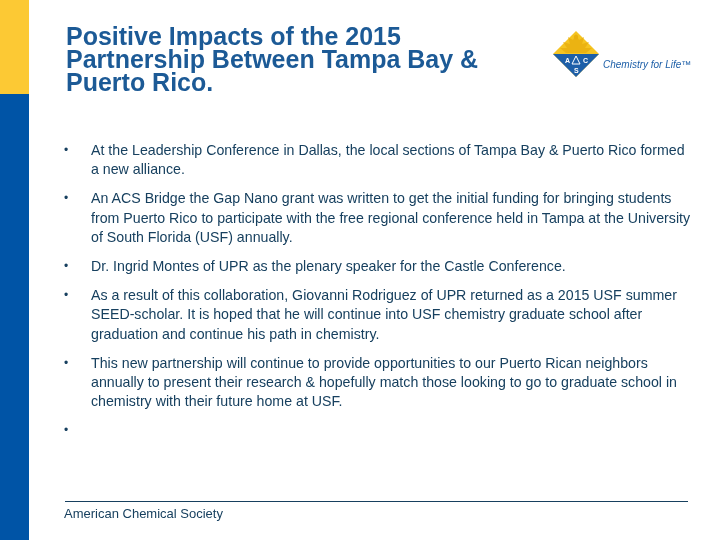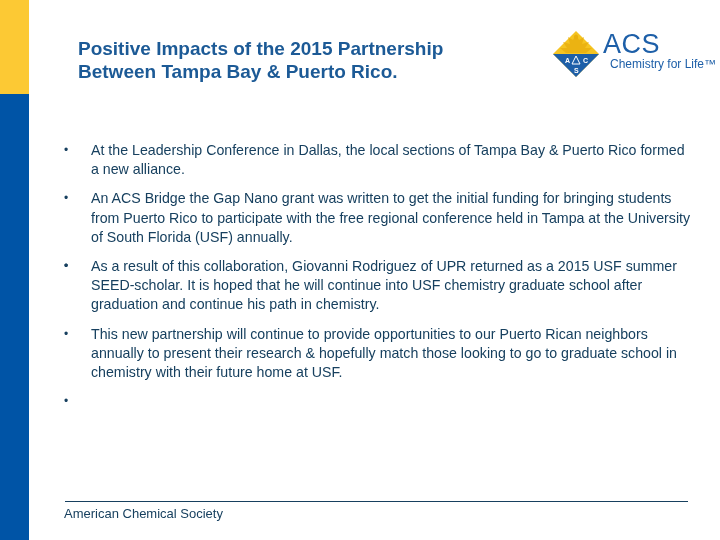--- a/index.html
+++ b/index.html
@@ -23,24 +23,24 @@
     .side-bar-blue {
       position: absolute;
       left: 0; top: 94px;
       width: 29px; height: 446px;
       background: #0054a6;
     }
     .title {
       position: absolute;
       left: 66px; top: 25px;
       width: 440px;
-      margin: 12px;
+      margin: 0;
       font-family: "Liberation Sans", sans-serif;
       font-weight: bold;
-      font-size: 19px;
+      font-size: 25px;
       line-height: 23px;
       color: #1c5a96;
     }
     .logo {
       position: absolute;
       left: 551px; top: 28px;
       width: 140px; height: 50px;
     }
     .logo-mark {
       position: absolute;
@@ -51,26 +51,27 @@
       position: absolute;
       left: 52px; top: 1px;
       font-family: "Liberation Sans", sans-serif;
       font-size: 27px;
       line-height: 30px;
       color: #1d5fa8;
       letter-spacing: 0.5px;
     }
     .logo-tagline {
       position: absolute;
-      left: 59px; top: 31px;
+      left: 52px; top: 31px;
       font-family: "Liberation Sans", sans-serif;
-      font-size: 12px;
+      font-size: 10px;
       line-height: 11px;
       color: #1d5fa8;
       white-space: nowrap;
+      font-style: italic;
     }
     .bullets {
       position: absolute;
       left: 62px; top: 141px;
       width: 630px;
       margin: 0; padding: 0;
       list-style: none;
     }
     .bullet-item {
       position: relative;
@@ -113,35 +114,35 @@
   <svg class="logo-mark" viewBox="0 0 50 50" width="50" height="50">
     <polygon points="25,3 48,26 25,49 2,26" fill="#f5c422"></polygon>
     <polygon points="2,26 48,26 25,49" fill="#1d5fa8"></polygon>
     <path d="M25,6 L28,12 L33,9 L31,16 L38,14 L34,20 L41,20 L35,25 L15,25 L9,20 L16,20 L12,14 L19,16 L17,9 L22,12 Z" fill="#e9b00f" opacity="0.85"></path>
     <circle cx="25" cy="9" r="2.2" fill="#e9b00f"></circle>
     <text x="14" y="35" font-family="Liberation Sans, sans-serif" font-size="7" fill="#ffffff" font-weight="bold">A</text>
     <text x="32" y="35" font-family="Liberation Sans, sans-serif" font-size="7" fill="#ffffff" font-weight="bold">C</text>
     <text x="23" y="45" font-family="Liberation Sans, sans-serif" font-size="7" fill="#ffffff" font-weight="bold">S</text>
     <polygon points="25,28 29,36 21,36" fill="none" stroke="#ffffff" stroke-width="1"></polygon>
   </svg>
-  <span class="logo-acs">ACS</span>
   <span class="logo-tagline">Chemistry for Life™</span>
 </div>
 
 <ul class="bullets">
   <li class="bullet-item">
     <span class="bullet-dot">•</span>
     <span>At the Leadership Conference in Dallas, the local sections of Tampa Bay &amp; Puerto Rico formed a new alliance.</span>
   </li>
   <li class="bullet-item">
     <span class="bullet-dot">•</span>
     <span>An ACS Bridge the Gap Nano grant was written to get the initial funding for bringing students from Puerto Rico to participate with the free regional conference held in Tampa at the University of South Florida (USF) annually.</span>
   </li>
   <li class="bullet-item">
     <span class="bullet-dot">•</span>
+    <span>Dr. Ingrid Montes of UPR as the plenary speaker for the Castle Conference.</span>
   </li>
   <li class="bullet-item">
     <span class="bullet-dot">•</span>
     <span>As a result of this collaboration, Giovanni Rodriguez of UPR returned as a 2015 USF summer SEED-scholar. It is hoped that he will continue into USF chemistry graduate school after graduation and continue his path in chemistry.</span>
   </li>
   <li class="bullet-item">
     <span class="bullet-dot">•</span>
     <span>This new partnership will continue to provide opportunities to our Puerto Rican neighbors annually to present their research &amp; hopefully match those looking to go to graduate school in chemistry with their future home at USF.</span>
   </li>
   <li class="bullet-item">

